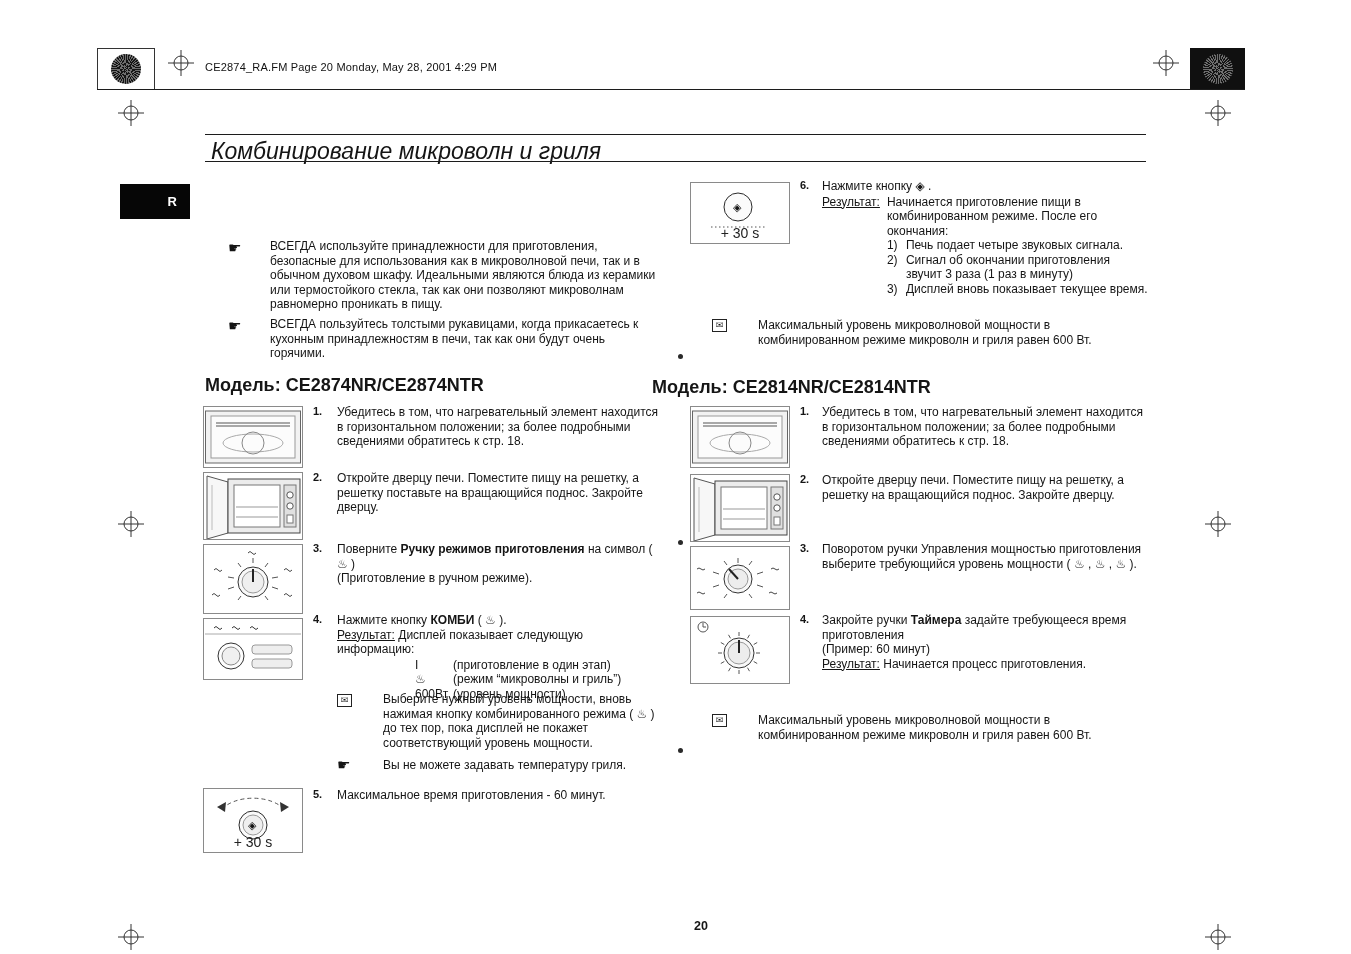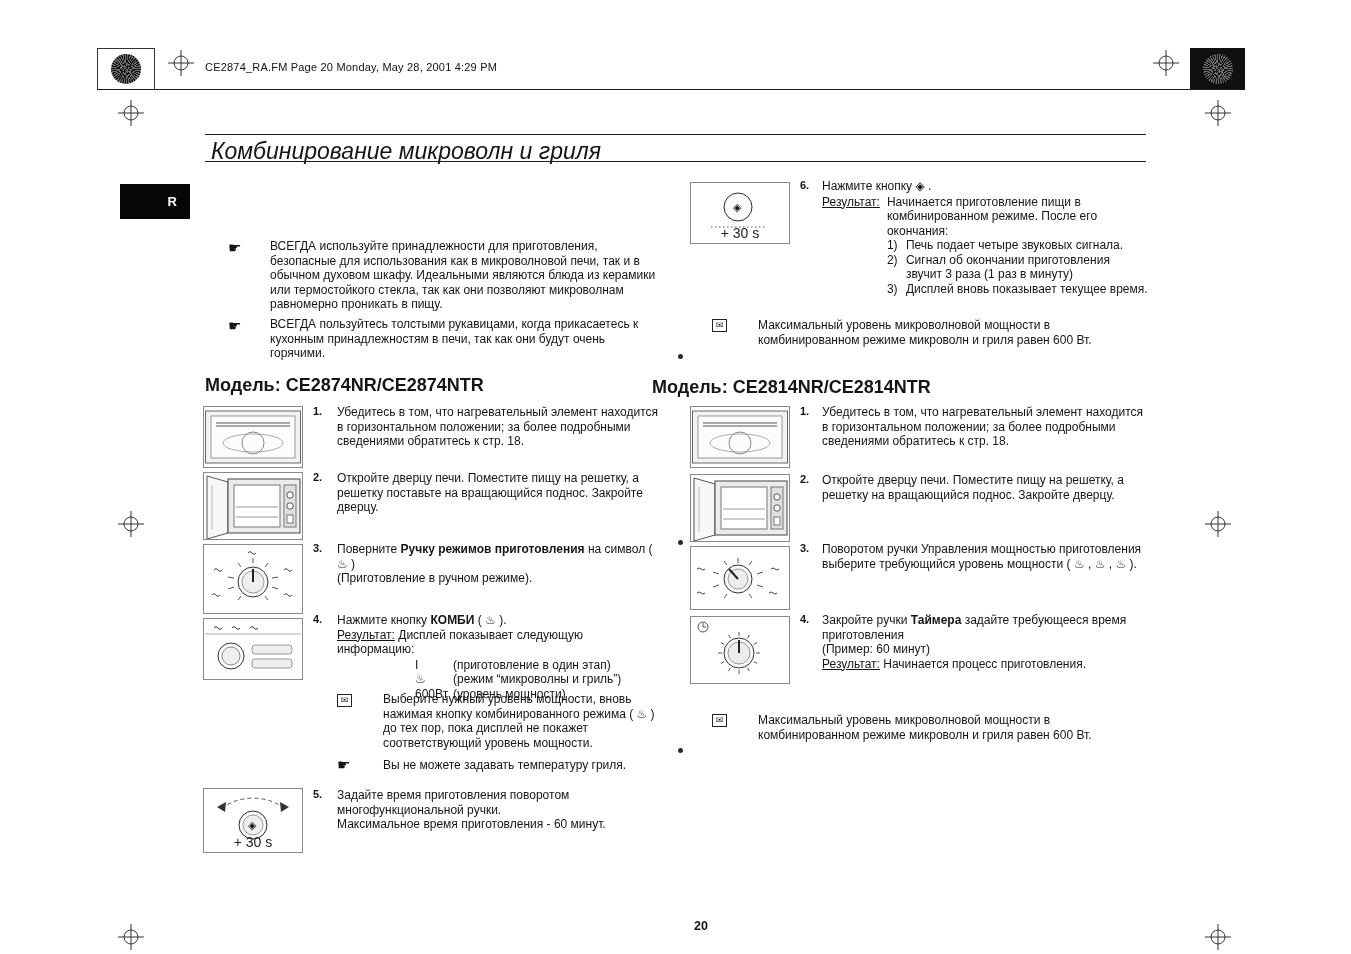--- a/index.html
+++ b/index.html
@@ -236,21 +236,20 @@
       <polygon points="13,18 22,13 21,23" fill="#333"></polygon>
       <polygon points="85,18 76,13 77,23" fill="#333"></polygon>
       <circle cx="49" cy="36" r="14" fill="#fafafa" stroke="#2a2a2a"></circle>
       <circle cx="49" cy="36" r="10" fill="#efefef" stroke="#999"></circle>
     </svg>
     <span class="fig-glyph" style="left:44px; top:31px;">◈</span>
     <span class="fig-label">+ 30 s</span>
   </div>
   <div class="step-num" style="left:313px; top:740px;">5.</div>
   <div class="step-text" style="left:337px; top:740px; width:325px;">
-    <p>Задайте время приготовления поворотом многофункциональной ручки.</p>
     <p>Максимальное время приготовления - 60 минут.</p>
   </div>
 
   <div class="figure" style="left:690px; top:134px; height:62px;">
     <svg width="98" height="60" viewBox="0 0 98 60">
       <circle cx="47" cy="24" r="14" fill="#fbfbfb" stroke="#2a2a2a"></circle>
       <line x1="20" y1="44" x2="76" y2="44" stroke="#555" stroke-dasharray="1.5 2.5"></line>
     </svg>
     <span class="fig-glyph" style="left:42px; top:19px;">◈</span>
     <span class="fig-label">+ 30 s</span>

